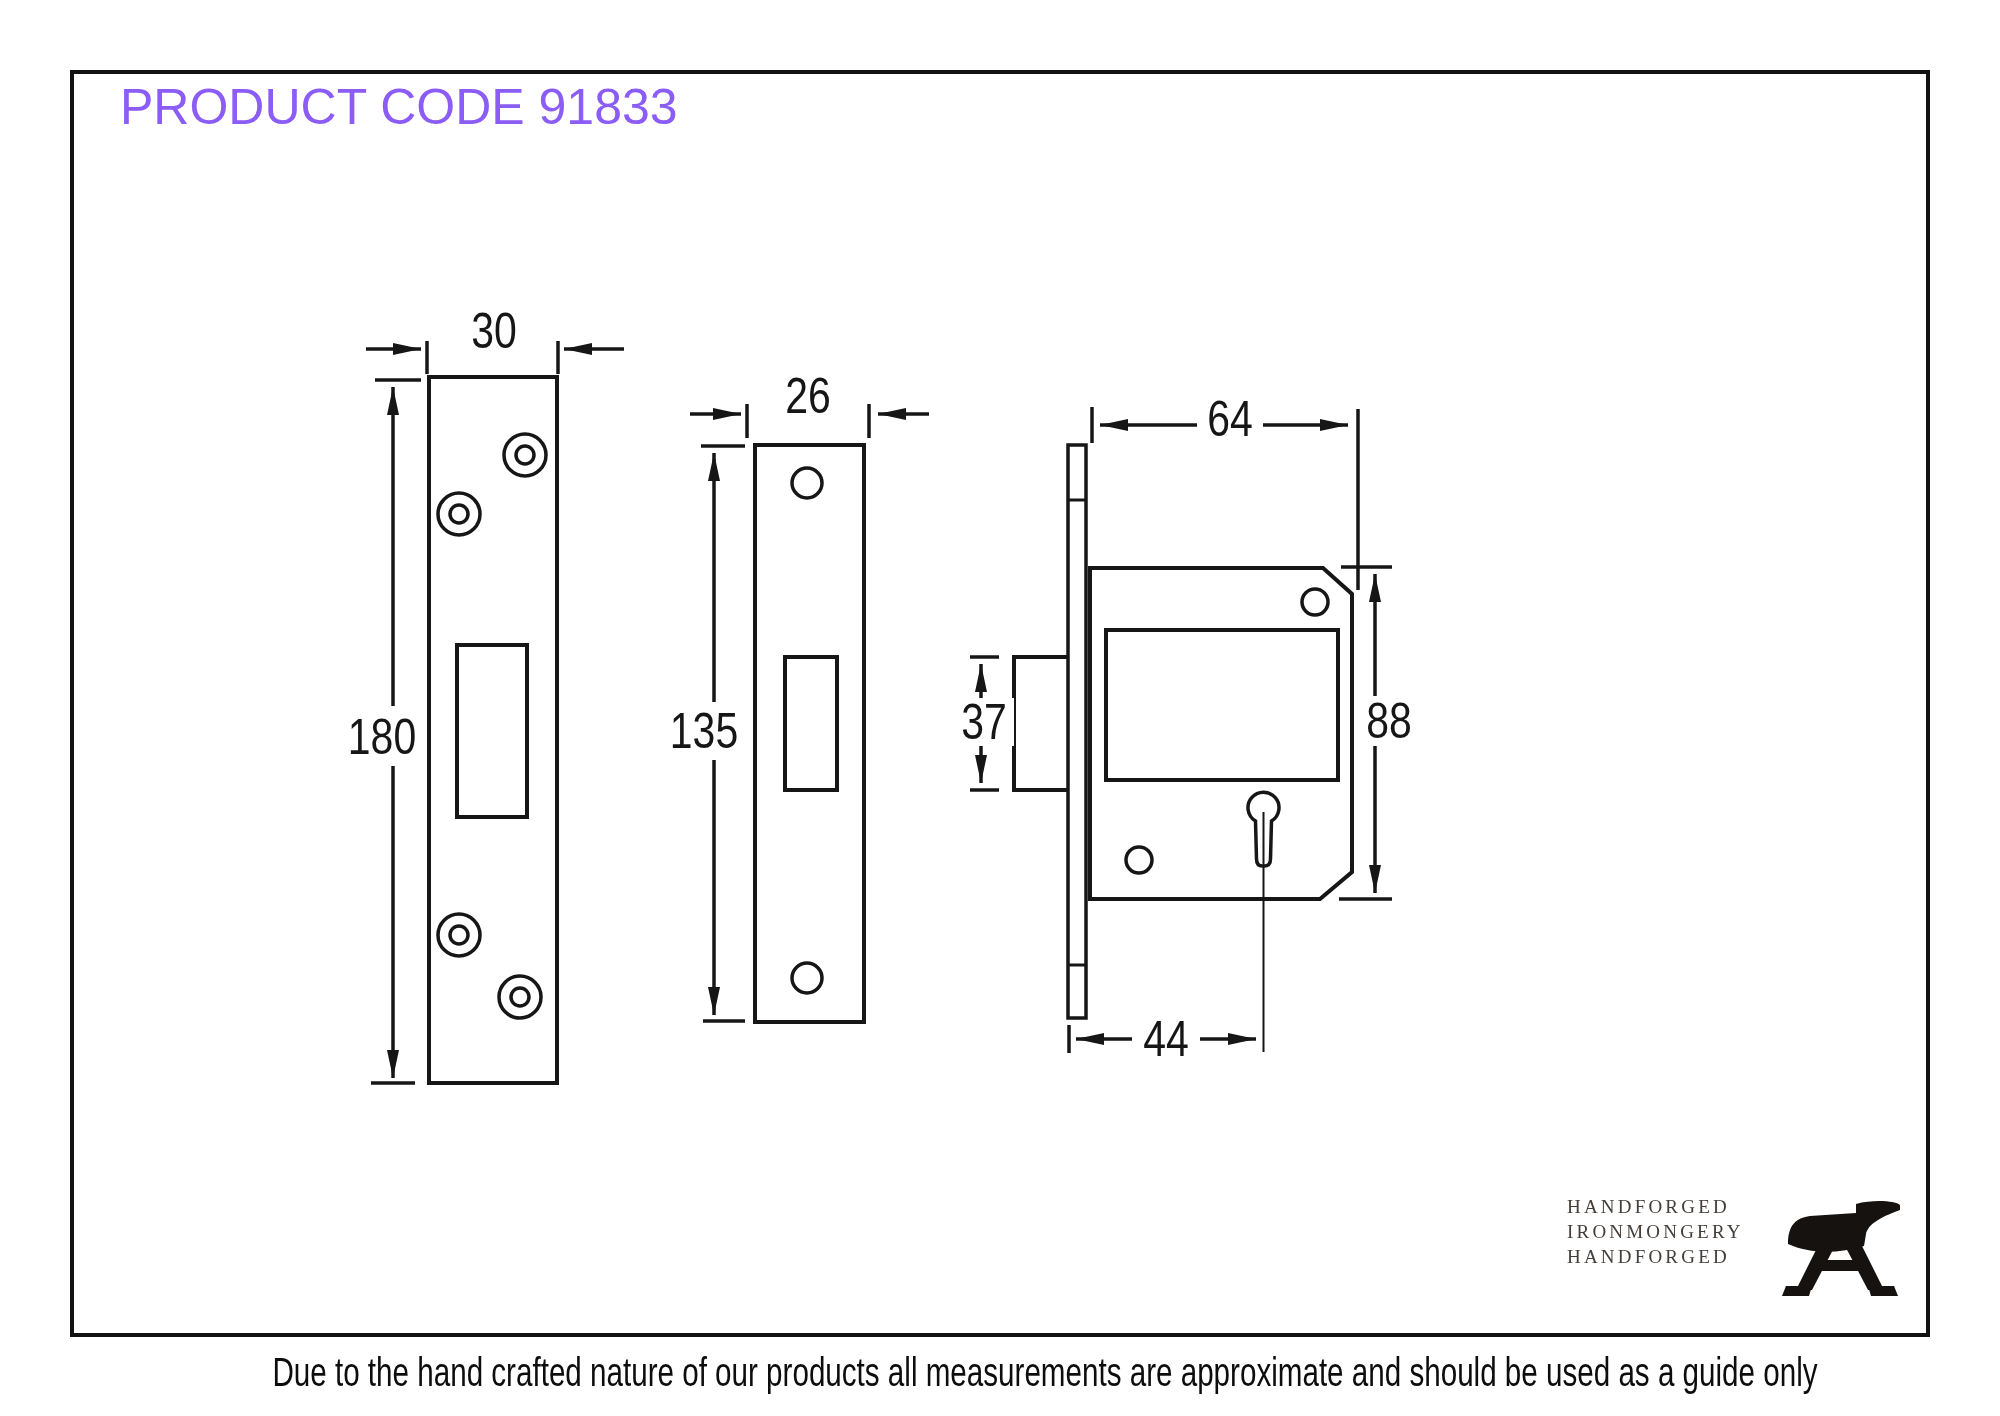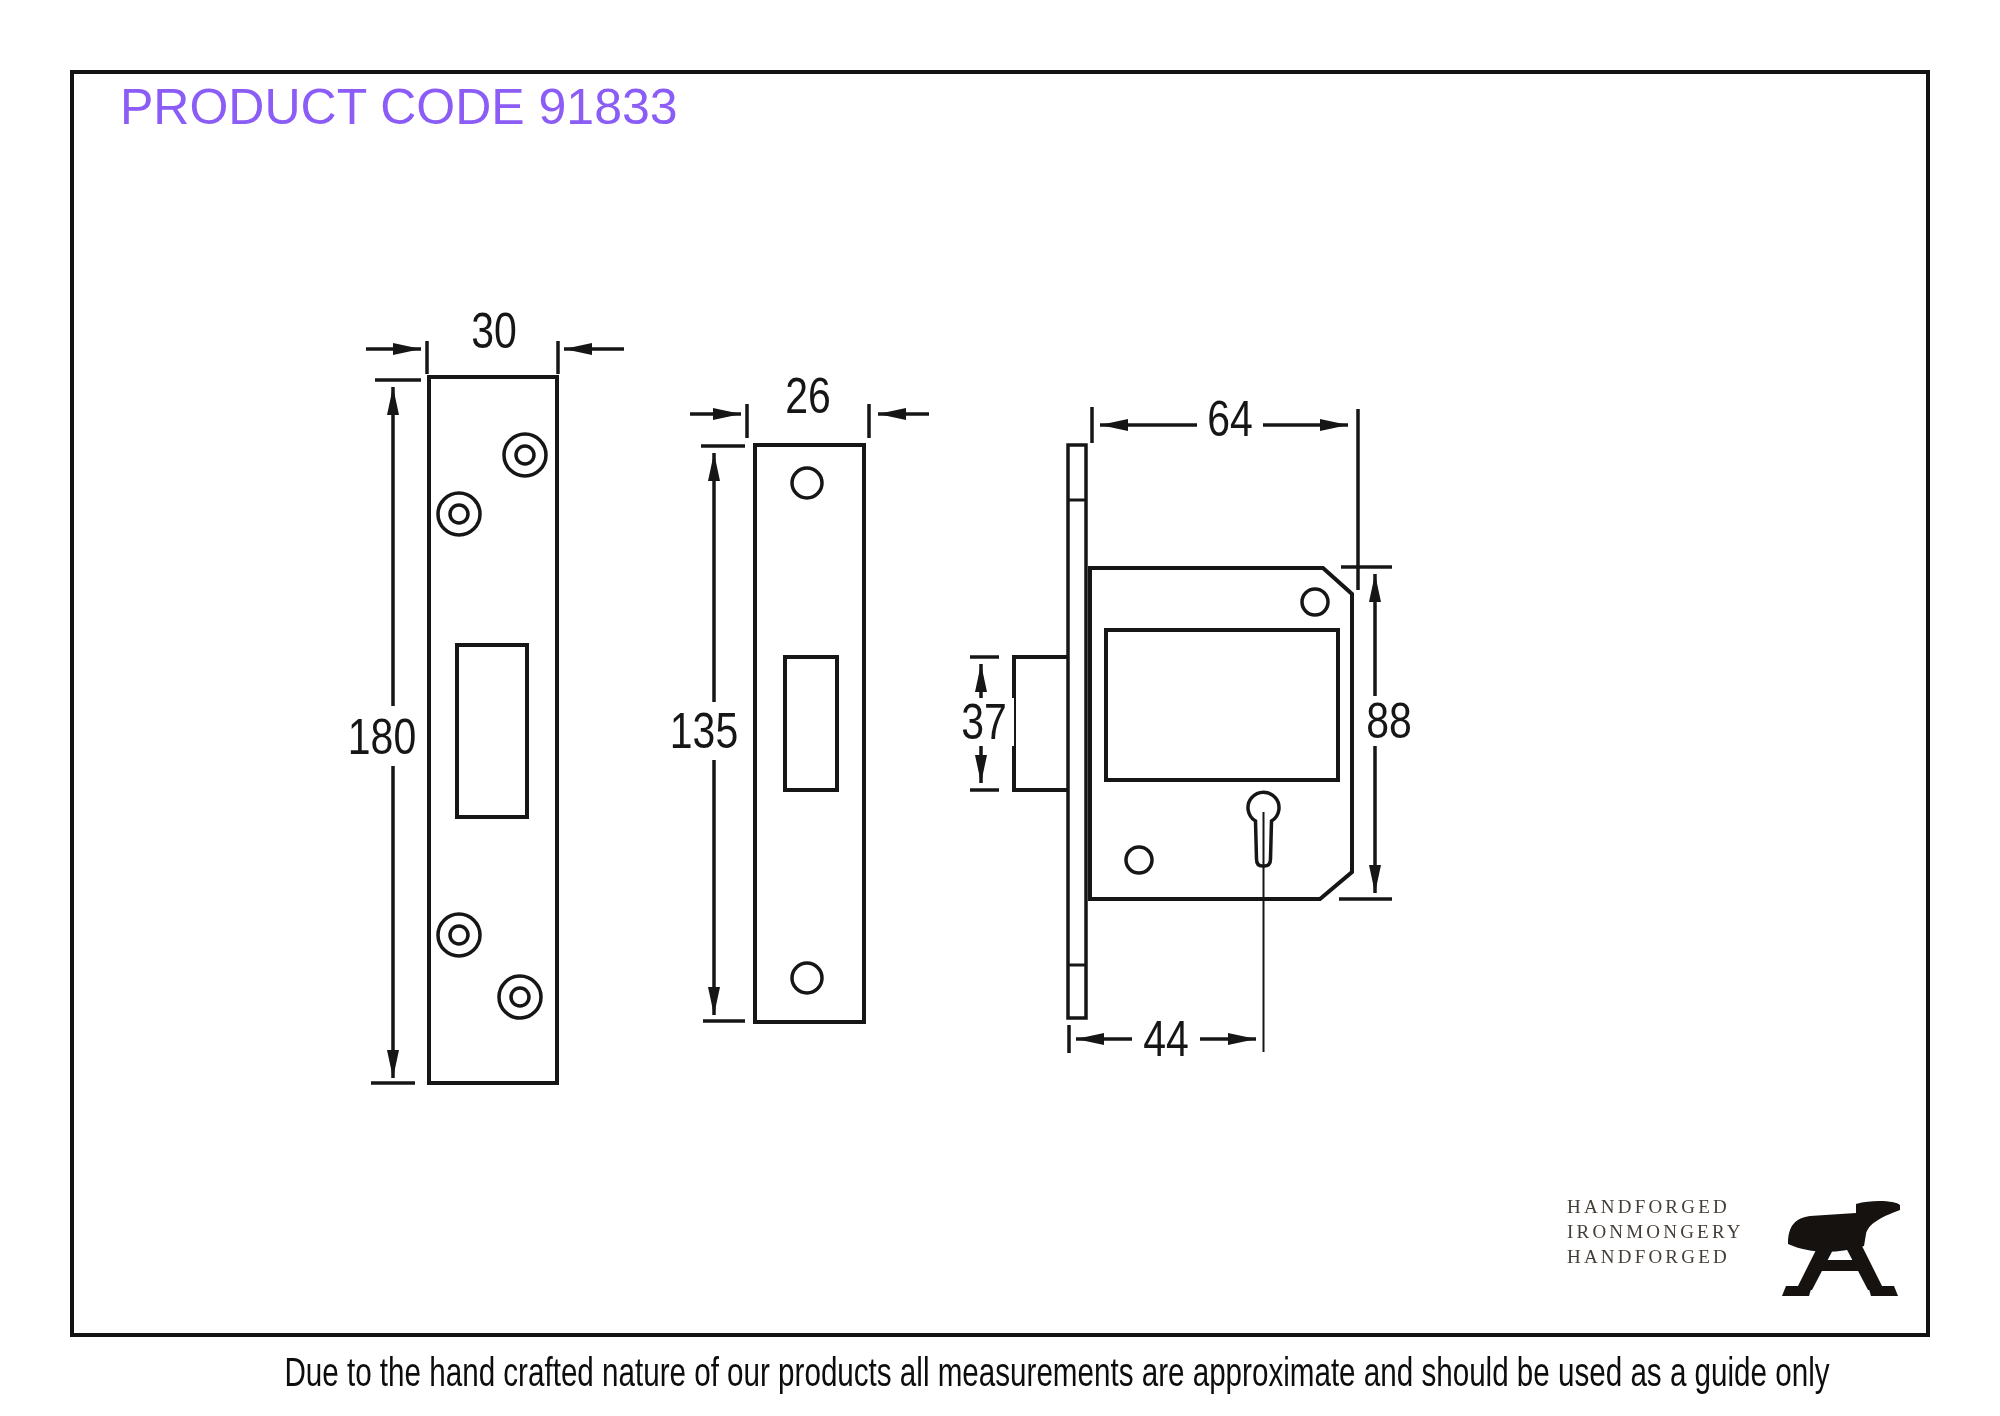--- a/index.html
+++ b/index.html
@@ -4,21 +4,21 @@
 <style>
   html,body{margin:0;padding:0;background:#fff;width:2000px;height:1416px;overflow:hidden;
     font-family:"Liberation Sans",sans-serif;color:#161616;}
   .stage{position:relative;width:2000px;height:1416px;background:#ffffff;}
   .frame{position:absolute;left:70px;top:70px;width:1860px;height:1267px;
     border:4px solid #121212;box-sizing:border-box;background:#fff;}
   .title{position:absolute;left:92px;top:78px;font-size:50px;font-weight:500;
     letter-spacing:0px;color:#8b5cf6;white-space:nowrap;margin-left:28px;}
   svg.drawing{position:absolute;left:0;top:0;}
   .dim-text{font-family:"Liberation Sans",sans-serif;font-size:50px;fill:#161616;}
-  .footer-wrap{position:absolute;left:13px;top:1350px;width:1616px;text-align:center;}
+  .footer-wrap{position:absolute;left:1px;top:1350px;width:1616px;text-align:center;}
   .footer-text{display:inline-block;font-size:40px;color:#0d0d0d;transform:scaleX(0.74);
     transform-origin:50% 50%;white-space:nowrap;}
   .logo{position:absolute;left:1545px;top:1188px;display:flex;align-items:flex-start;}
   .logo .bar{width:2px;background:#5a534d;}
   .logo .words{display:flex;flex-direction:column;justify-content:center;
     padding:6px 18px 6px 20px;}
   .logo .words div{font-family:"Liberation Serif","DejaVu Serif",serif;font-size:19px;
     letter-spacing:3.2px;color:#443d38;line-height:25px;white-space:nowrap;}
   .logo .anvil-box{margin-left:14px;padding-top:4px;}
 </style>

